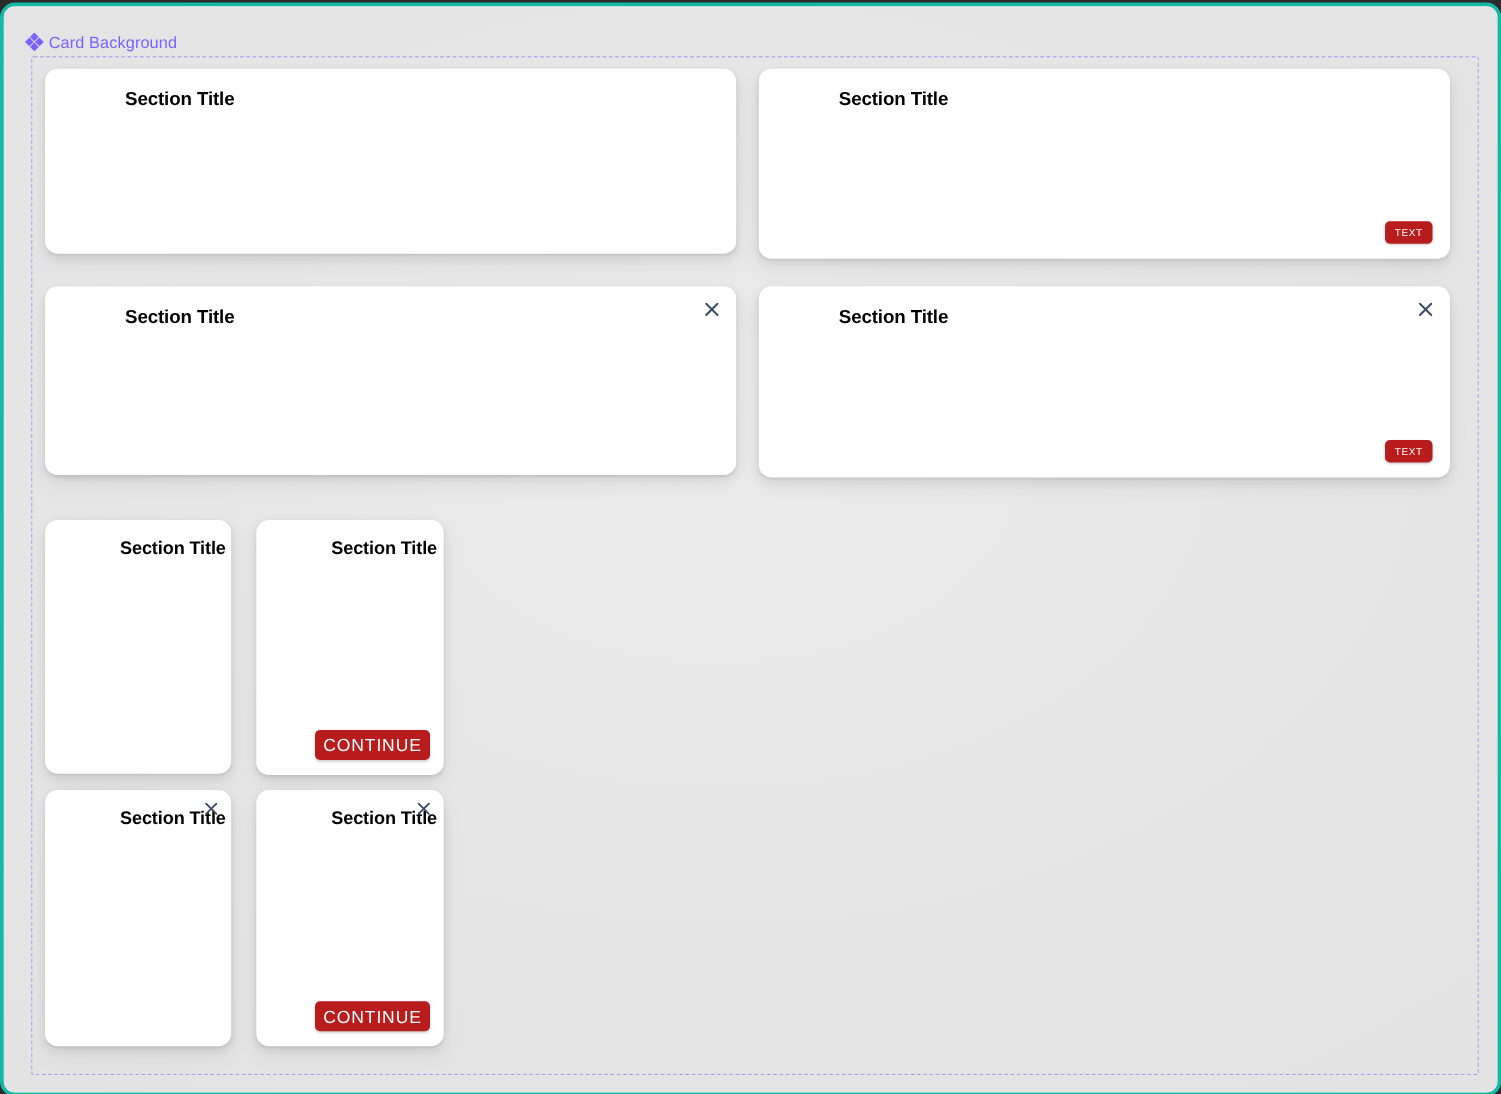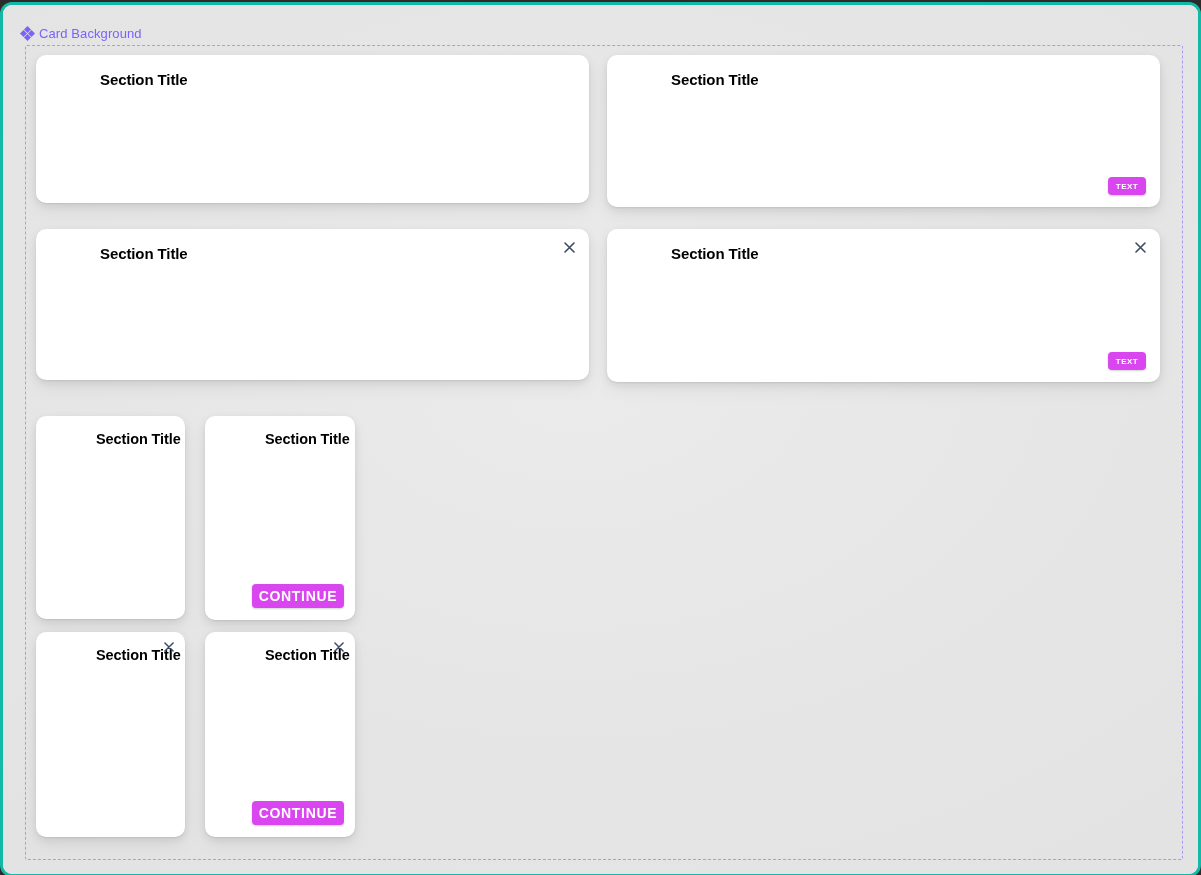--- a/index.html
+++ b/index.html
@@ -124,26 +124,26 @@
     align-items: center;
     justify-content: center;
     cursor: pointer;
     color: #3d4a63;
   }
   .close-icon svg { display: block; }
 
   
   .btn {
     position: absolute;
-    background: #d946ef;
+    background: #b91c1c;
     color: #ffffff;
     border: none;
     border-radius: 4px;
     font-family: "Liberation Sans", sans-serif;
-    font-weight: bold;
+    font-weight: normal;
     letter-spacing: 0.6px;
     cursor: pointer;
     display: flex;
     align-items: center;
     justify-content: center;
     box-shadow: 0 1px 2px rgba(0,0,0,0.18);
     padding: 0;
   }
   .btn-text {
     width: 38px;

